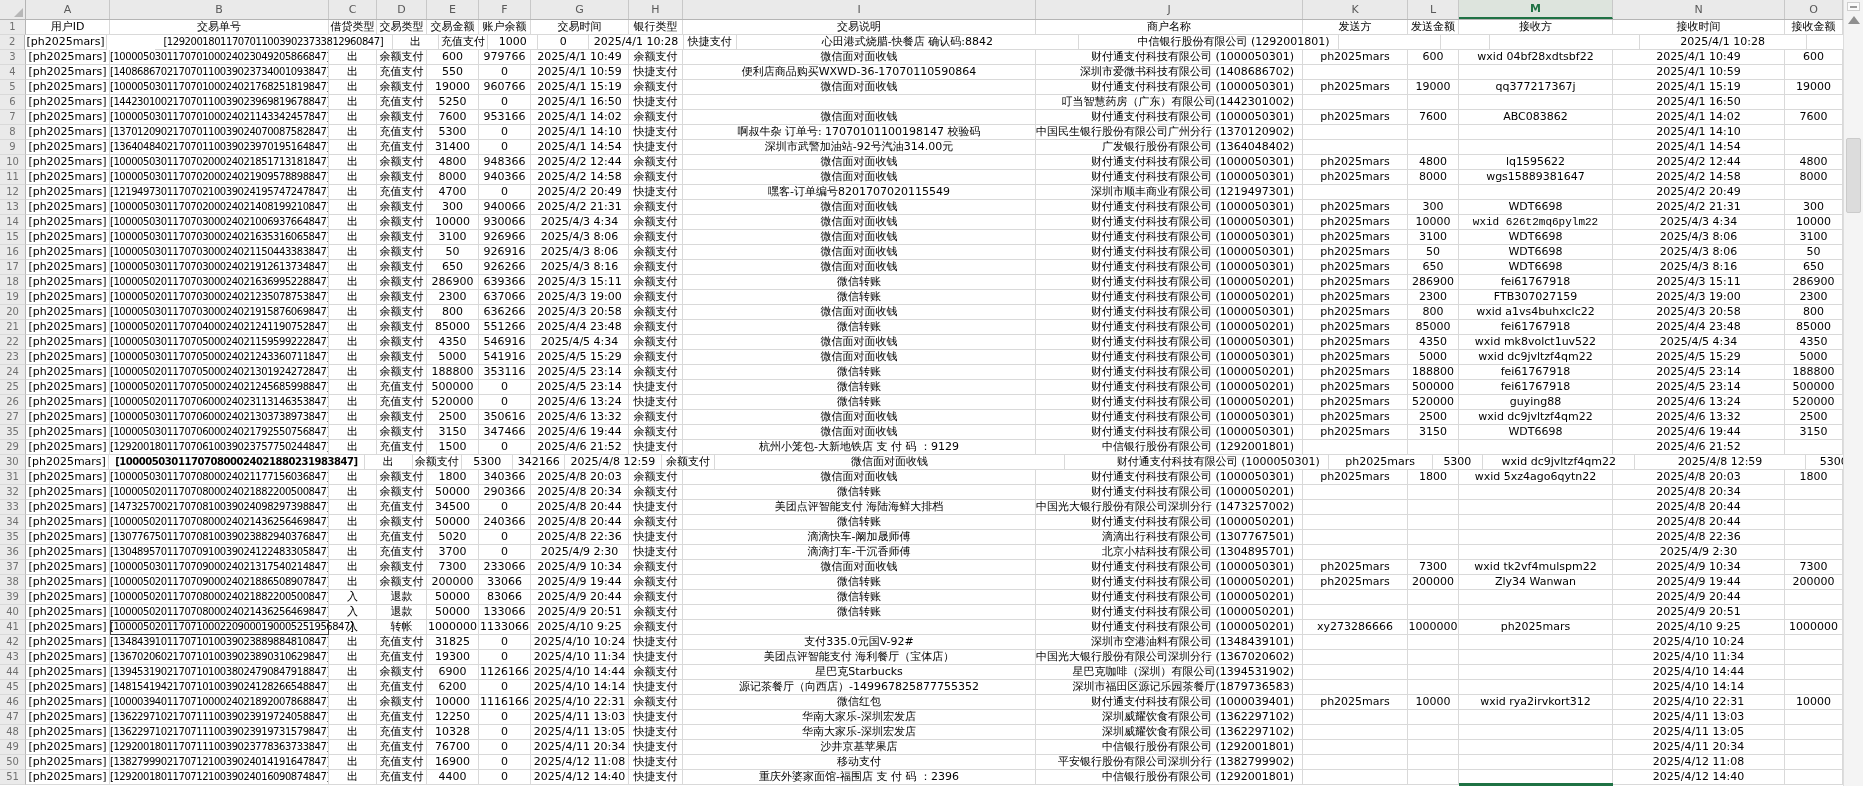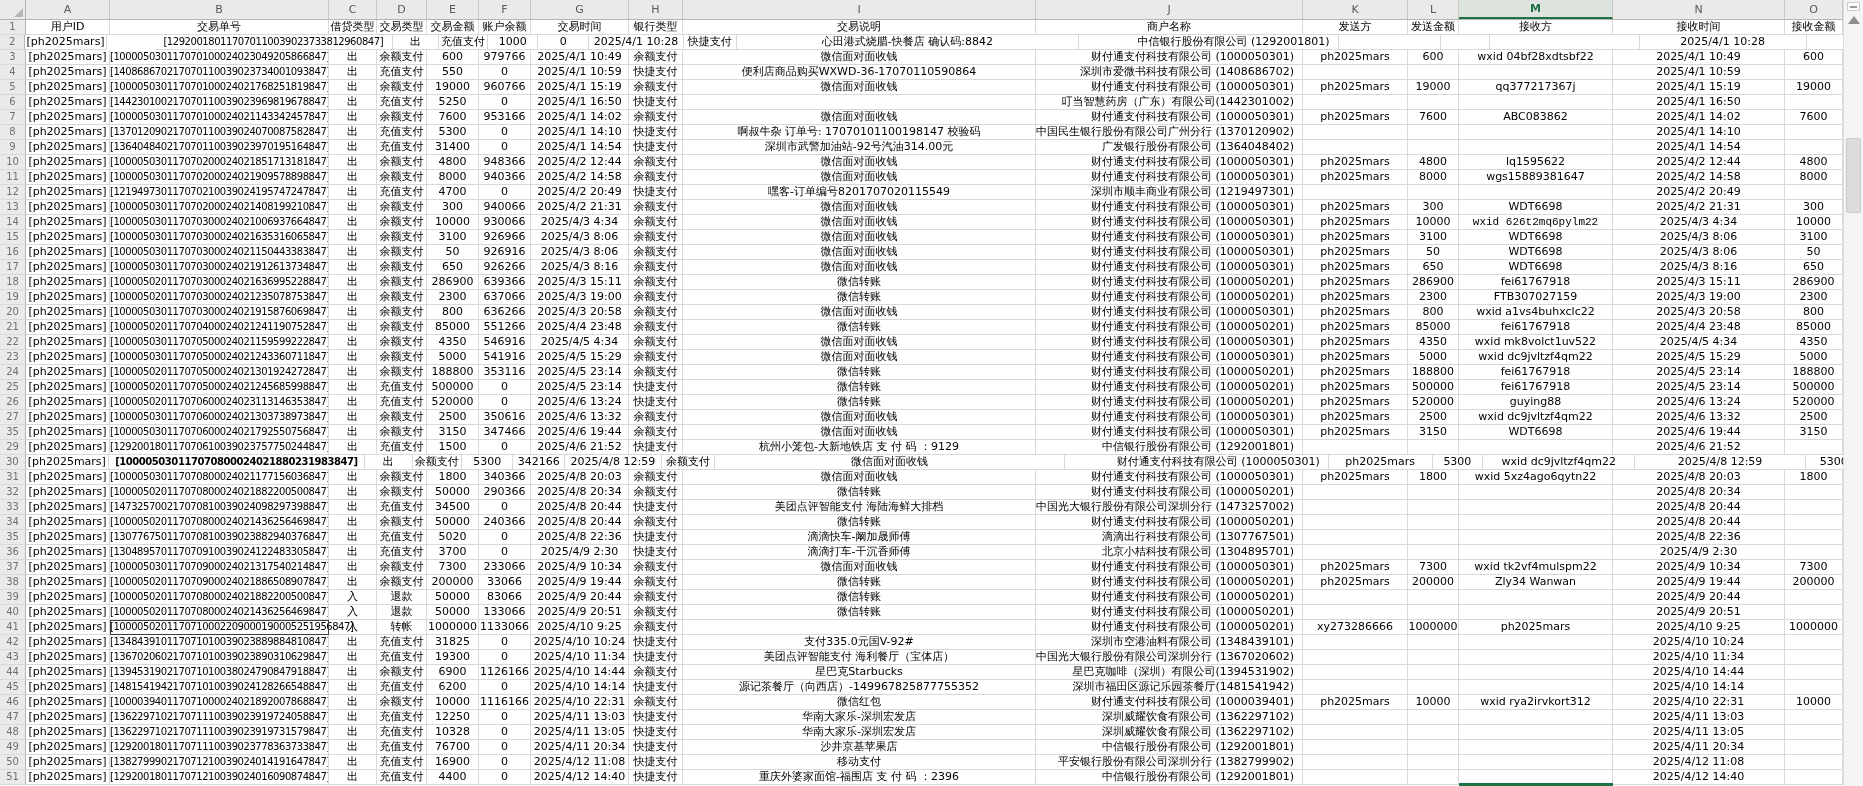--- a/index.html
+++ b/index.html
@@ -858,21 +858,21 @@
         <div class="rn">45</div>
         <div class="cell" style="width: 84px;">[ph2025mars]</div>
         <div class="cell tight" style="width: 219px;">[148154194217071010039024128266548847]</div>
         <div class="cell" style="width: 48px;">出</div>
         <div class="cell" style="width: 50px;">充值支付</div>
         <div class="cell" style="width: 52px;">6200</div>
         <div class="cell" style="width: 52px;">0</div>
         <div class="cell" style="width: 98px;">2025/4/10 14:14</div>
         <div class="cell" style="width: 54px;">快捷支付</div>
         <div class="cell" style="width: 353px;">源记茶餐厅（向西店）-149967825877755352</div>
-        <div class="cell al-right" style="width: 267px;">深圳市福田区源记乐园茶餐厅(1481541942)</div>
+        <div class="cell al-right" style="width: 267px;">深圳市福田区源记乐园茶餐厅(1879736583)</div>
         <div class="cell" style="width: 105px;"></div>
         <div class="cell" style="width: 51px;"></div>
         <div class="cell" style="width: 154px;"></div>
         <div class="cell" style="width: 172px;">2025/4/10 14:14</div>
         <div class="cell" style="width: 58px;"></div>
       </div>
       <div class="row">
         <div class="rn">46</div>
         <div class="cell" style="width: 84px;">[ph2025mars]</div>
         <div class="cell tight" style="width: 219px;">[100003940117071000024021892007868847]</div>

